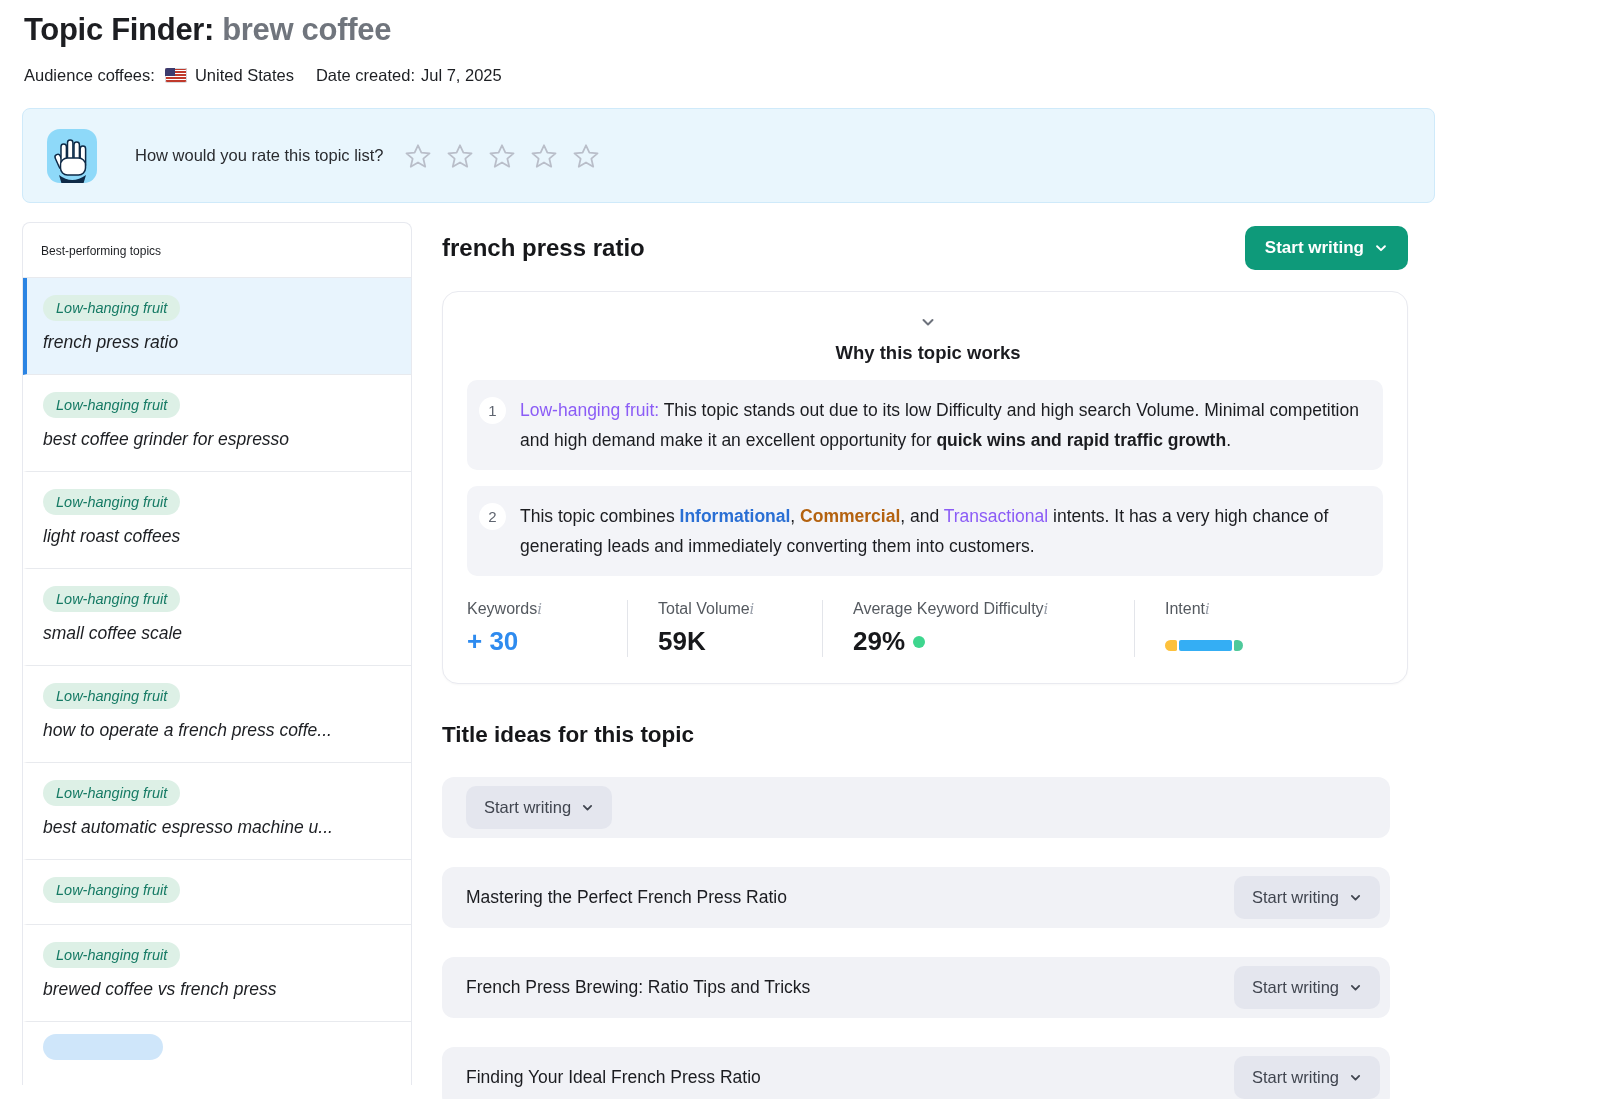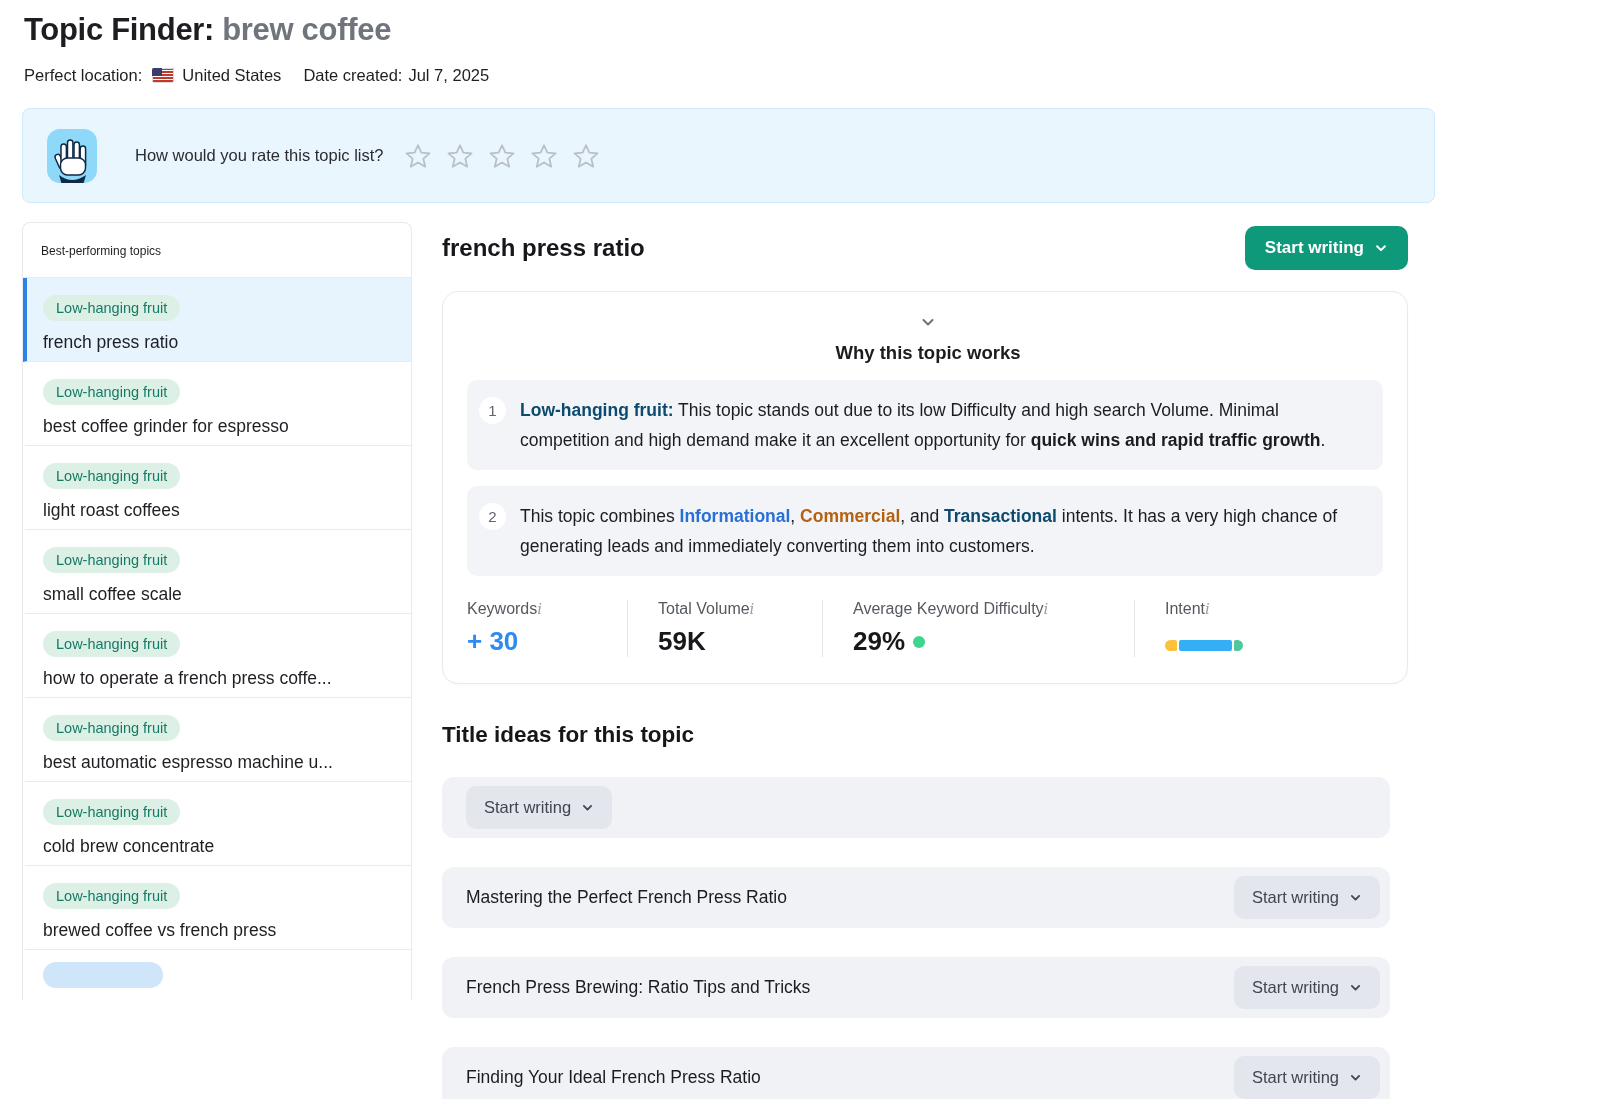--- a/index.html
+++ b/index.html
@@ -33,22 +33,22 @@
   .stars { display: flex; gap: 14px; align-items: center; }
   .star { cursor: pointer; }
 
   
   .content { display: flex; margin-top: 19px; align-items: flex-start; }
 
   
   .sidebar { margin-left: 22px; width: 390px; background: #fff; border: 1px solid #e7e9ef;
              border-bottom: none; border-radius: 8px 8px 0 0; }
   .sidebar-title { font-size: 12px; color: #1d1f23; padding: 21px 18px 19px 18px; border-bottom: 1px solid #e8eaee; }
-  .topic-item { padding: 17px 16px 8px 16px; border-left: 4px solid transparent;
-                border-bottom: 1px solid #e8eaee; cursor: pointer; }
+  .topic-item { padding: 17px 16px 21px 16px; border-left: 4px solid transparent;
+                border-bottom: 1px solid #e8eaee; cursor: pointer; font-style: italic; }
   .topic-item.selected { background: #e8f4fd; border-left-color: #2b84e3; }
   .topic-badge { display: inline-block; background: #ddf0e6; color: #157a64; font-size: 14.5px;
                  padding: 5px 13px; border-radius: 999px; }
   .topic-badge.blue { background: #cfe6fa; color: #1f6bbf; min-width: 120px; height: 26px; }
   .topic-title { margin-top: 11px; font-size: 17.5px; color: #1d1f23; white-space: nowrap; overflow: hidden; }
   .topic-item.partial { border-bottom: none; padding-top: 12px; }
 
   
   .main { margin-left: 30px; width: 966px; }
   .main-header { display: flex; justify-content: space-between; align-items: center; height: 52px; }
@@ -60,21 +60,21 @@
   .why-card { margin-top: 17px; background: #fff; border: 1px solid #e9eaf0; border-radius: 16px;
               padding: 22px 24px 26px 24px; box-shadow: 0 1px 2px rgba(30,34,45,0.03); }
   .why-head { display: flex; align-items: center; gap: 12px; padding-left: 6px; flex-direction: column; }
   .why-head .caret { cursor: pointer; display: flex; }
   .why-head h3 { font-size: 18.5px; font-weight: 700; color: #1b1c20; }
   .why-point { display: flex; gap: 14px; background: #f3f4f8; border-radius: 10px;
                padding: 15px 20px 15px 12px; margin-top: 16px; }
   .point-num { flex: 0 0 auto; width: 27px; height: 27px; border-radius: 50%; background: #fff;
                color: #5f6570; font-size: 15px; display: flex; align-items: center; justify-content: center; margin-top: 2px; }
   .point-text { font-size: 17.5px; line-height: 30px; color: #1b1c20; }
-  .g { color: #0c4a6e; font-weight: 700; }
+  .g { color: #8b5cf6; font-weight: 400; }
   .b { color: #2a6fd4; font-weight: 700; }
   .o { color: #b4620f; font-weight: 700; }
   .em { }
   .strong { font-weight: 700; }
 
   .metrics { display: flex; margin-top: 24px; }
   .metric { padding-right: 20px; }
   .metric + .metric { border-left: 1px solid #e3e5ea; padding-left: 30px; }
   .metric .label-row { display: flex; align-items: center; gap: 0; font-size: 16px; color: #54595f; }
   .info-i { font-family: "DejaVu Serif", serif; font-style: italic; font-size: 15px; color: #9aa0ab; cursor: pointer; }
@@ -102,21 +102,21 @@
 </head>
 <body>
 
 <div class="page">
 
   <header class="header">
     <h1>
       <span>Topic Finder:</span><span class="query">brew coffee</span>
     </h1>
     <div class="meta">
-      <span class="lbl">Perfect location:</span>
+      <span class="lbl">Audience coffees:</span>
       <span class="flag">
           <span class="canton"></span>
         </span>
       <span>United States</span>
       <span class="date">
         <span class="lbl">Date created:</span><span>Jul 7, 2025</span>
       </span>
     </div>
   </header>
 
@@ -178,21 +178,20 @@
       <div class="topic-item">
         <span class="topic-badge">Low-hanging fruit</span>
         <div class="topic-title">how to operate a french press coffe...</div>
       </div>
       <div class="topic-item">
         <span class="topic-badge">Low-hanging fruit</span>
         <div class="topic-title">best automatic espresso machine u...</div>
       </div>
       <div class="topic-item">
         <span class="topic-badge">Low-hanging fruit</span>
-        <div class="topic-title">cold brew concentrate</div>
       </div>
       <div class="topic-item">
         <span class="topic-badge">Low-hanging fruit</span>
         <div class="topic-title">brewed coffee vs french press</div>
       </div>
       <div class="topic-item partial">
         <span class="topic-badge blue"></span>
       </div>
     </aside>
 

